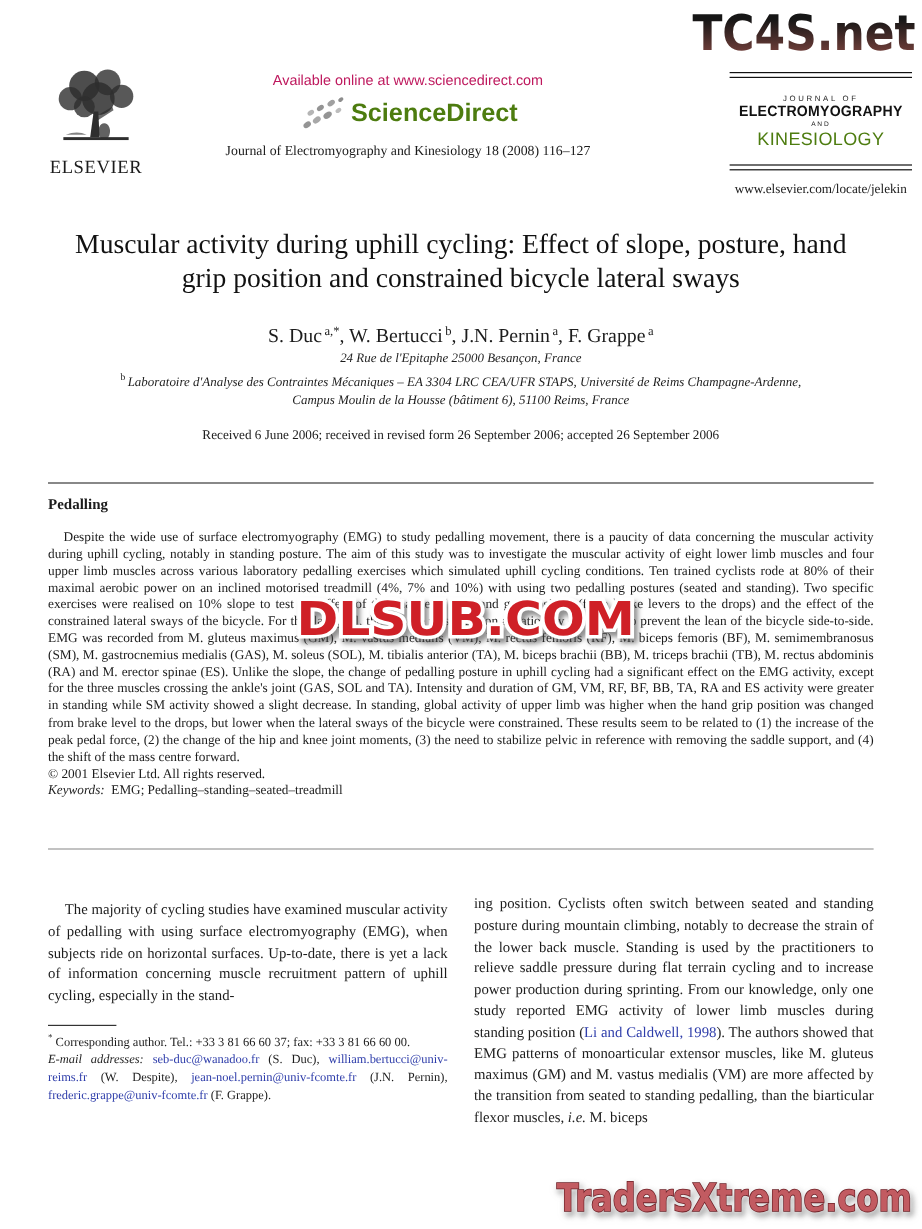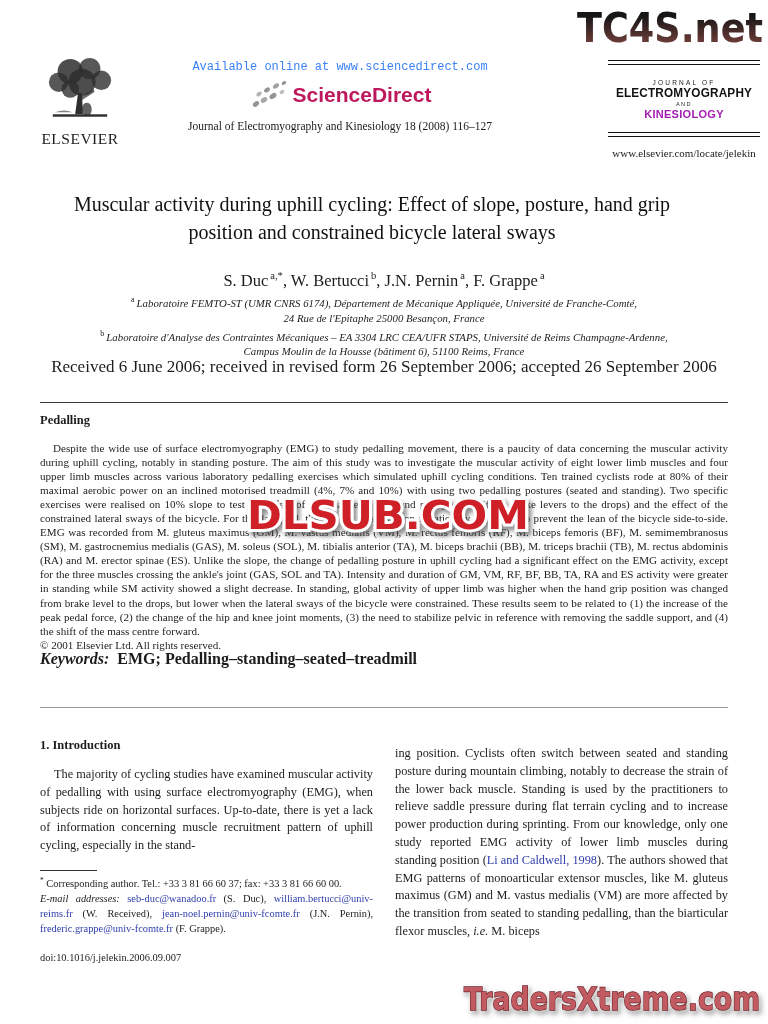--- a/index.html
+++ b/index.html
@@ -4,45 +4,45 @@
 <style>
   html,body{margin:0;padding:0;}
   body{width:768px;height:1024px;position:relative;background:#fff;overflow:hidden;
        font-family:"Liberation Serif",serif;color:var(--text,#1c1c1c);}
   .abs{position:absolute;}
   
   .wm-top{top:0;right:0;}
   .elsevier{left:40px;top:56px;width:80px;text-align:center;}
   .elsevier-name{font-size:15.5px;letter-spacing:.5px;margin-top:2px;}
   .centerhead{left:170px;top:60px;width:340px;text-align:center;}
-  .avail{font-family:Liberation Mono, monospace;font-size:12px;color:#3b82f6;}
+  .avail{font-family:Liberation Sans, sans-serif;font-size:12px;color:#be185d;}
   .sdrow{display:flex;align-items:center;justify-content:center;gap:4px;margin-top:6px;}
-  .sdtext{font-family:"Liberation Sans",sans-serif;font-size:21px;font-weight:600;color:#be185d;}
+  .sdtext{font-family:"Liberation Sans",sans-serif;font-size:21px;font-weight:600;color:#4d7c0f;}
   .jcite{font-size:11.5px;margin-top:10px;color:#1a1a1a;}
   .masthead{left:608px;top:60px;width:152px;text-align:center;font-family:"Liberation Sans",sans-serif;}
   .drule{height:3px;border-top:1.4px solid #111;border-bottom:1.4px solid #111;}
   .mh-jof{font-size:6.5px;letter-spacing:2.2px;margin-top:14px;color:#222;}
   .mh-l1{font-size:12.5px;font-weight:700;letter-spacing:.2px;transform:scaleX(.94);color:#111;}
   .mh-and{font-size:5.5px;letter-spacing:1.5px;color:#222;margin:1px 0;}
-  .mh-l2{font-size:11px;font-weight:700;letter-spacing:.3px;color:#a21caf;margin-bottom:12px;}
+  .mh-l2{font-size:15px;font-weight:400;letter-spacing:.3px;color:#4d7c0f;margin-bottom:12px;}
   .mh-site{font-family:"Liberation Serif",serif;font-size:11px;margin-top:10px;color:#1a1a1a;}
   
-  .title{top:190px;left:48px;width:648px;text-align:center;font-size:20px;line-height:28px;color:#111;}
+  .title{top:190px;left:60px;width:648px;text-align:center;font-size:23px;line-height:28px;color:#111;}
   .authors{top:270px;left:0;width:768px;text-align:center;font-size:16.5px;}
   .authors sup{font-size:10.5px;margin-left:2px;}
   .affils{top:292px;left:44px;width:680px;text-align:center;font-style:italic;font-size:10.8px;line-height:15px;}
   .affils sup{font-style:normal;font-size:8px;margin-right:2px;}
-  .received{top:357px;left:0;width:768px;text-align:center;font-size:17px;}
+  .received{top:357px;left:0;width:768px;text-align:center;font-size:11px;}
   
   .hr1{top:402px;left:40px;width:688px;border-top:1.4px solid #3a3a3a;}
   .abs-h{top:413px;left:40px;font-size:12.5px;font-weight:700;}
   .abs-block{top:441px;left:40px;width:688px;font-size:11.1px;line-height:14.05px;text-align:justify;}
   .abs-block p{margin:0;}
   .abs-p{text-indent:13px;}
-  .kw{margin-top:16px;font-size:16px;text-align:left;font-weight:bold;}
+  .kw{margin-top:16px;font-size:11px;text-align:left;}
   .kw .kl{font-style:italic;}
   .hr2{top:707px;left:40px;width:688px;border-top:1.2px solid #9a9a9a;}
   
   .cols{top:737px;left:40px;width:688px;display:flex;gap:22px;}
   .col{width:333px;}
   .sec-h{font-size:12.5px;font-weight:700;margin:1px 0 0 0;}
   .body-p{margin:13px 0 0 0;font-size:12.3px;line-height:17.8px;text-align:justify;text-indent:14px;}
   .col-r .body-p{margin-top:8px;text-indent:0;}
   a.blue{color:var(--link,#2e3daa);text-decoration:none;}
   .fn-sep{width:57px;border-top:1.2px solid #333;margin-top:15px;}
@@ -121,48 +121,45 @@
     <div class="mh-site">www.elsevier.com/locate/jelekin</div>
   </div>
 
   <div class="abs title">Muscular activity during uphill cycling: Effect of slope, posture, hand grip position and constrained bicycle lateral sways</div>
 
   <div class="abs authors">
     <span>S. Duc</span><sup>a,*</sup><span>, W. Bertucci</span><sup>b</sup><span>, J.N. Pernin</span><sup>a</sup><span>, F. Grappe</span><sup>a</sup>
   </div>
 
   <div class="abs affils">
-    <div><sup>a</sup><span>Laboratoire FEMTO-ST (UMR CNRS 6174), Département de Mécanique Appliquée, Université de Franche-Comté,</span></div>
     <div><span>24 Rue de l'Epitaphe 25000 Besançon, France</span></div>
     <div><sup>b</sup><span>Laboratoire d'Analyse des Contraintes Mécaniques – EA 3304 LRC CEA/UFR STAPS, Université de Reims Champagne-Ardenne,</span></div>
     <div><span>Campus Moulin de la Housse (bâtiment 6), 51100 Reims, France</span></div>
   </div>
 
   <div class="abs received">Received 6 June 2006; received in revised form 26 September 2006; accepted 26 September 2006</div>
 
   <div class="abs hr1"></div>
   <div class="abs abs-h">Pedalling</div>
   <div class="abs abs-block">
     <p class="abs-p">Despite the wide use of surface electromyography (EMG) to study pedalling movement, there is a paucity of data concerning the muscular activity during uphill cycling, notably in standing posture. The aim of this study was to investigate the muscular activity of eight lower limb muscles and four upper limb muscles across various laboratory pedalling exercises which simulated uphill cycling conditions. Ten trained cyclists rode at 80% of their maximal aerobic power on an inclined motorised treadmill (4%, 7% and 10%) with using two pedalling postures (seated and standing). Two specific exercises were realised on 10% slope to test the effect of the change of the hand grip position (from brake levers to the drops) and the effect of the constrained lateral sways of the bicycle. For this last goal, the bicycle was fixed on a stationary ergometer to prevent the lean of the bicycle side-to-side. EMG was recorded from M. gluteus maximus (GM), M. vastus medialis (VM), M. rectus femoris (RF), M. biceps femoris (BF), M. semimembranosus (SM), M. gastrocnemius medialis (GAS), M. soleus (SOL), M. tibialis anterior (TA), M. biceps brachii (BB), M. triceps brachii (TB), M. rectus abdominis (RA) and M. erector spinae (ES). Unlike the slope, the change of pedalling posture in uphill cycling had a significant effect on the EMG activity, except for the three muscles crossing the ankle's joint (GAS, SOL and TA). Intensity and duration of GM, VM, RF, BF, BB, TA, RA and ES activity were greater in standing while SM activity showed a slight decrease. In standing, global activity of upper limb was higher when the hand grip position was changed from brake level to the drops, but lower when the lateral sways of the bicycle were constrained. These results seem to be related to (1) the increase of the peak pedal force, (2) the change of the hip and knee joint moments, (3) the need to stabilize pelvic in reference with removing the saddle support, and (4) the shift of the mass centre forward.</p>
     <p>© 2001 Elsevier Ltd. All rights reserved.</p>
     <p class="kw"><span class="kl">Keywords:</span>&nbsp; <span>EMG; Pedalling–standing–seated–treadmill</span></p>
   </div>
   <div class="abs hr2"></div>
 
   <div class="abs cols">
     <div class="col">
-      <p class="sec-h">1. Introduction</p>
       <p class="body-p">The majority of cycling studies have examined muscular activity of pedalling with using surface electromyography (EMG), when subjects ride on horizontal surfaces. Up-to-date, there is yet a lack of information concerning muscle recruitment pattern of uphill cycling, especially in the stand-</p>
       <div class="fn-sep"></div>
       <p class="fn"><sup>*</sup><span> Corresponding author. Tel.: +33 3 81 66 60 37; fax: +33 3 81 66 60 00.</span><br>
         <span class="em-lab">E-mail addresses:</span>
-        <a class="blue" href="#">seb-duc@wanadoo.fr</a><span> (S. Duc), </span><a class="blue" href="#">william.bertucci@univ-reims.fr</a><span> (W. Received), </span><a class="blue" href="#">jean-noel.pernin@univ-fcomte.fr</a><span> (J.N. Pernin), </span><a class="blue" href="#">frederic.grappe@univ-fcomte.fr</a><span> (F. Grappe).</span>
+        <a class="blue" href="#">seb-duc@wanadoo.fr</a><span> (S. Duc), </span><a class="blue" href="#">william.bertucci@univ-reims.fr</a><span> (W. Despite), </span><a class="blue" href="#">jean-noel.pernin@univ-fcomte.fr</a><span> (J.N. Pernin), </span><a class="blue" href="#">frederic.grappe@univ-fcomte.fr</a><span> (F. Grappe).</span>
       </p>
       <div class="imprint">
-        <p>doi:10.1016/j.jelekin.2006.09.007</p>
       </div>
     </div>
     <div class="col col-r">
       <p class="body-p"><span>ing position. Cyclists often switch between seated and standing posture during mountain climbing, notably to decrease the strain of the lower back muscle. Standing is used by the practitioners to relieve saddle pressure during flat terrain cycling and to increase power production during sprinting. From our knowledge, only one study reported EMG activity of lower limb muscles during standing position (</span><a class="blue" href="#">Li and Caldwell, 1998</a><span>). The authors showed that EMG patterns of monoarticular extensor muscles, like M. gluteus maximus (GM) and M. vastus medialis (VM) are more affected by the transition from seated to standing pedalling, than the biarticular flexor muscles, </span><i>i.e.</i><span> M. biceps</span></p>
     </div>
   </div>
 
   <div class="abs wm-mid">
     <svg width="300" height="64" viewBox="0 0 300 64">
       <text x="150" y="45" text-anchor="middle" textLength="282" lengthAdjust="spacingAndGlyphs" style="font-family:'DejaVu Sans',sans-serif;font-weight:bold;font-size:39px;fill:var(--wm_red,#cf2027);stroke:#fff;stroke-width:6;paint-order:stroke;filter:drop-shadow(3px 4px 2px rgba(70,70,70,.6));">DLSUB.COM</text>

